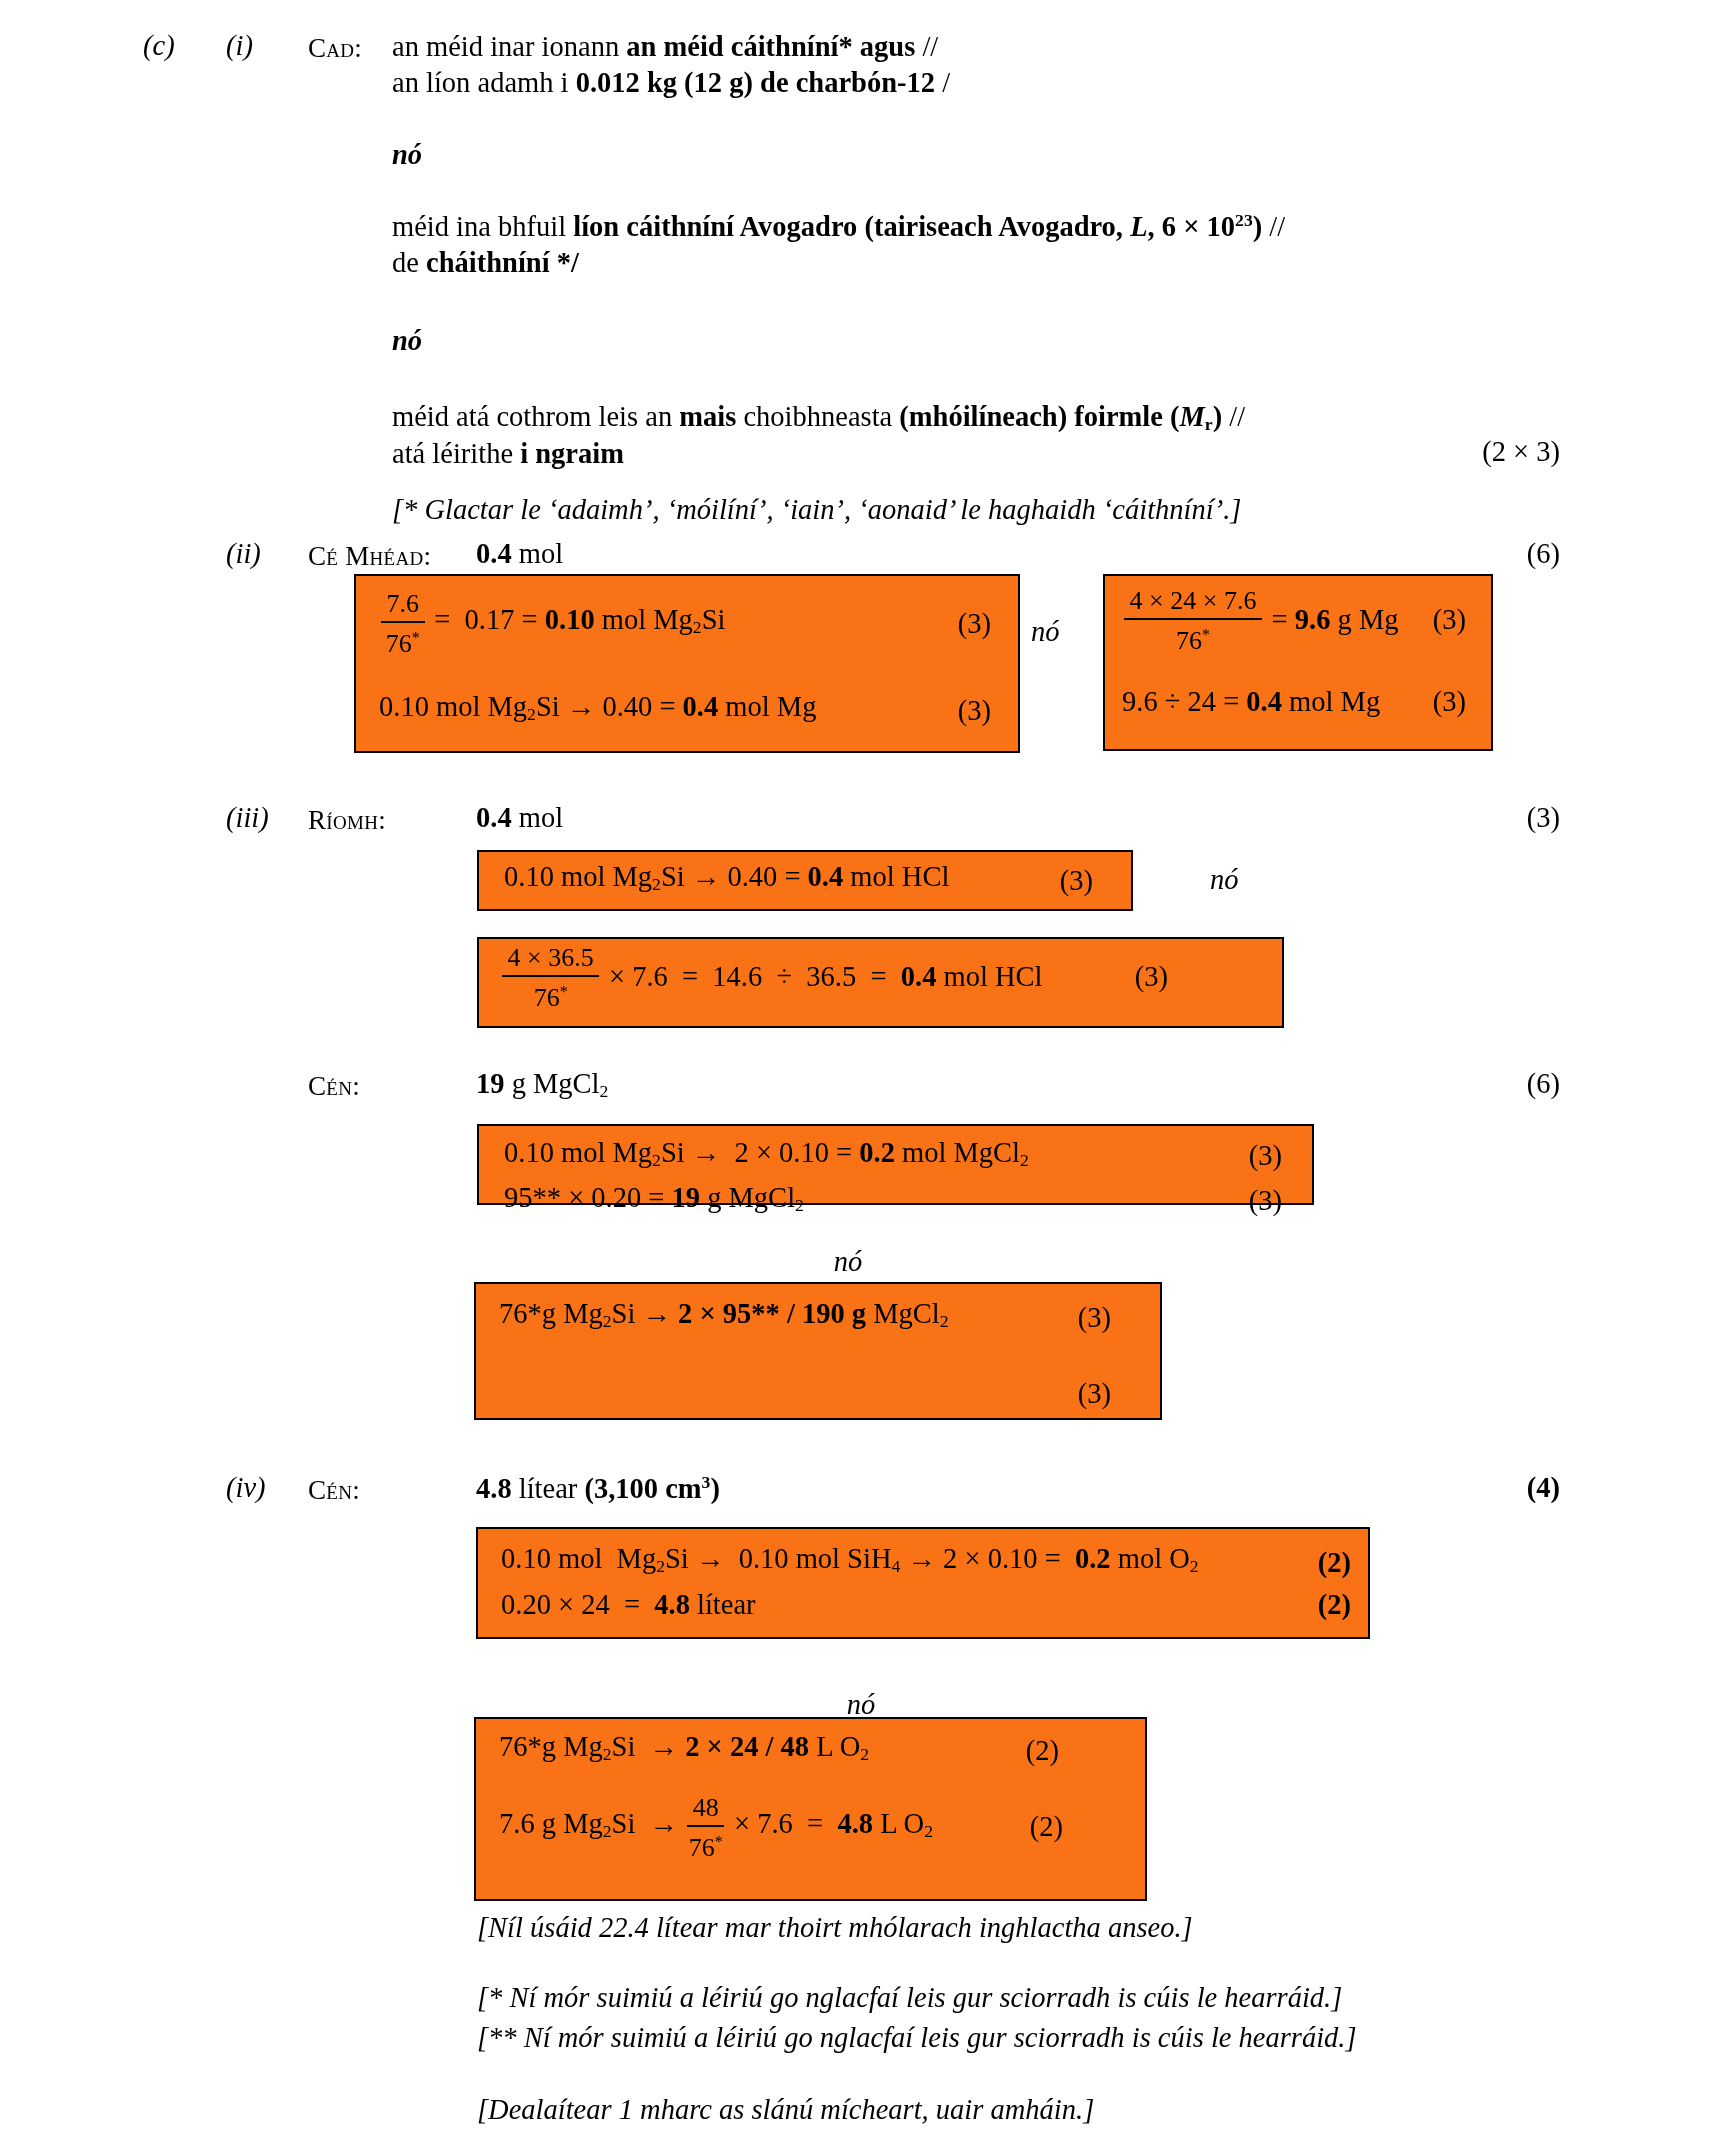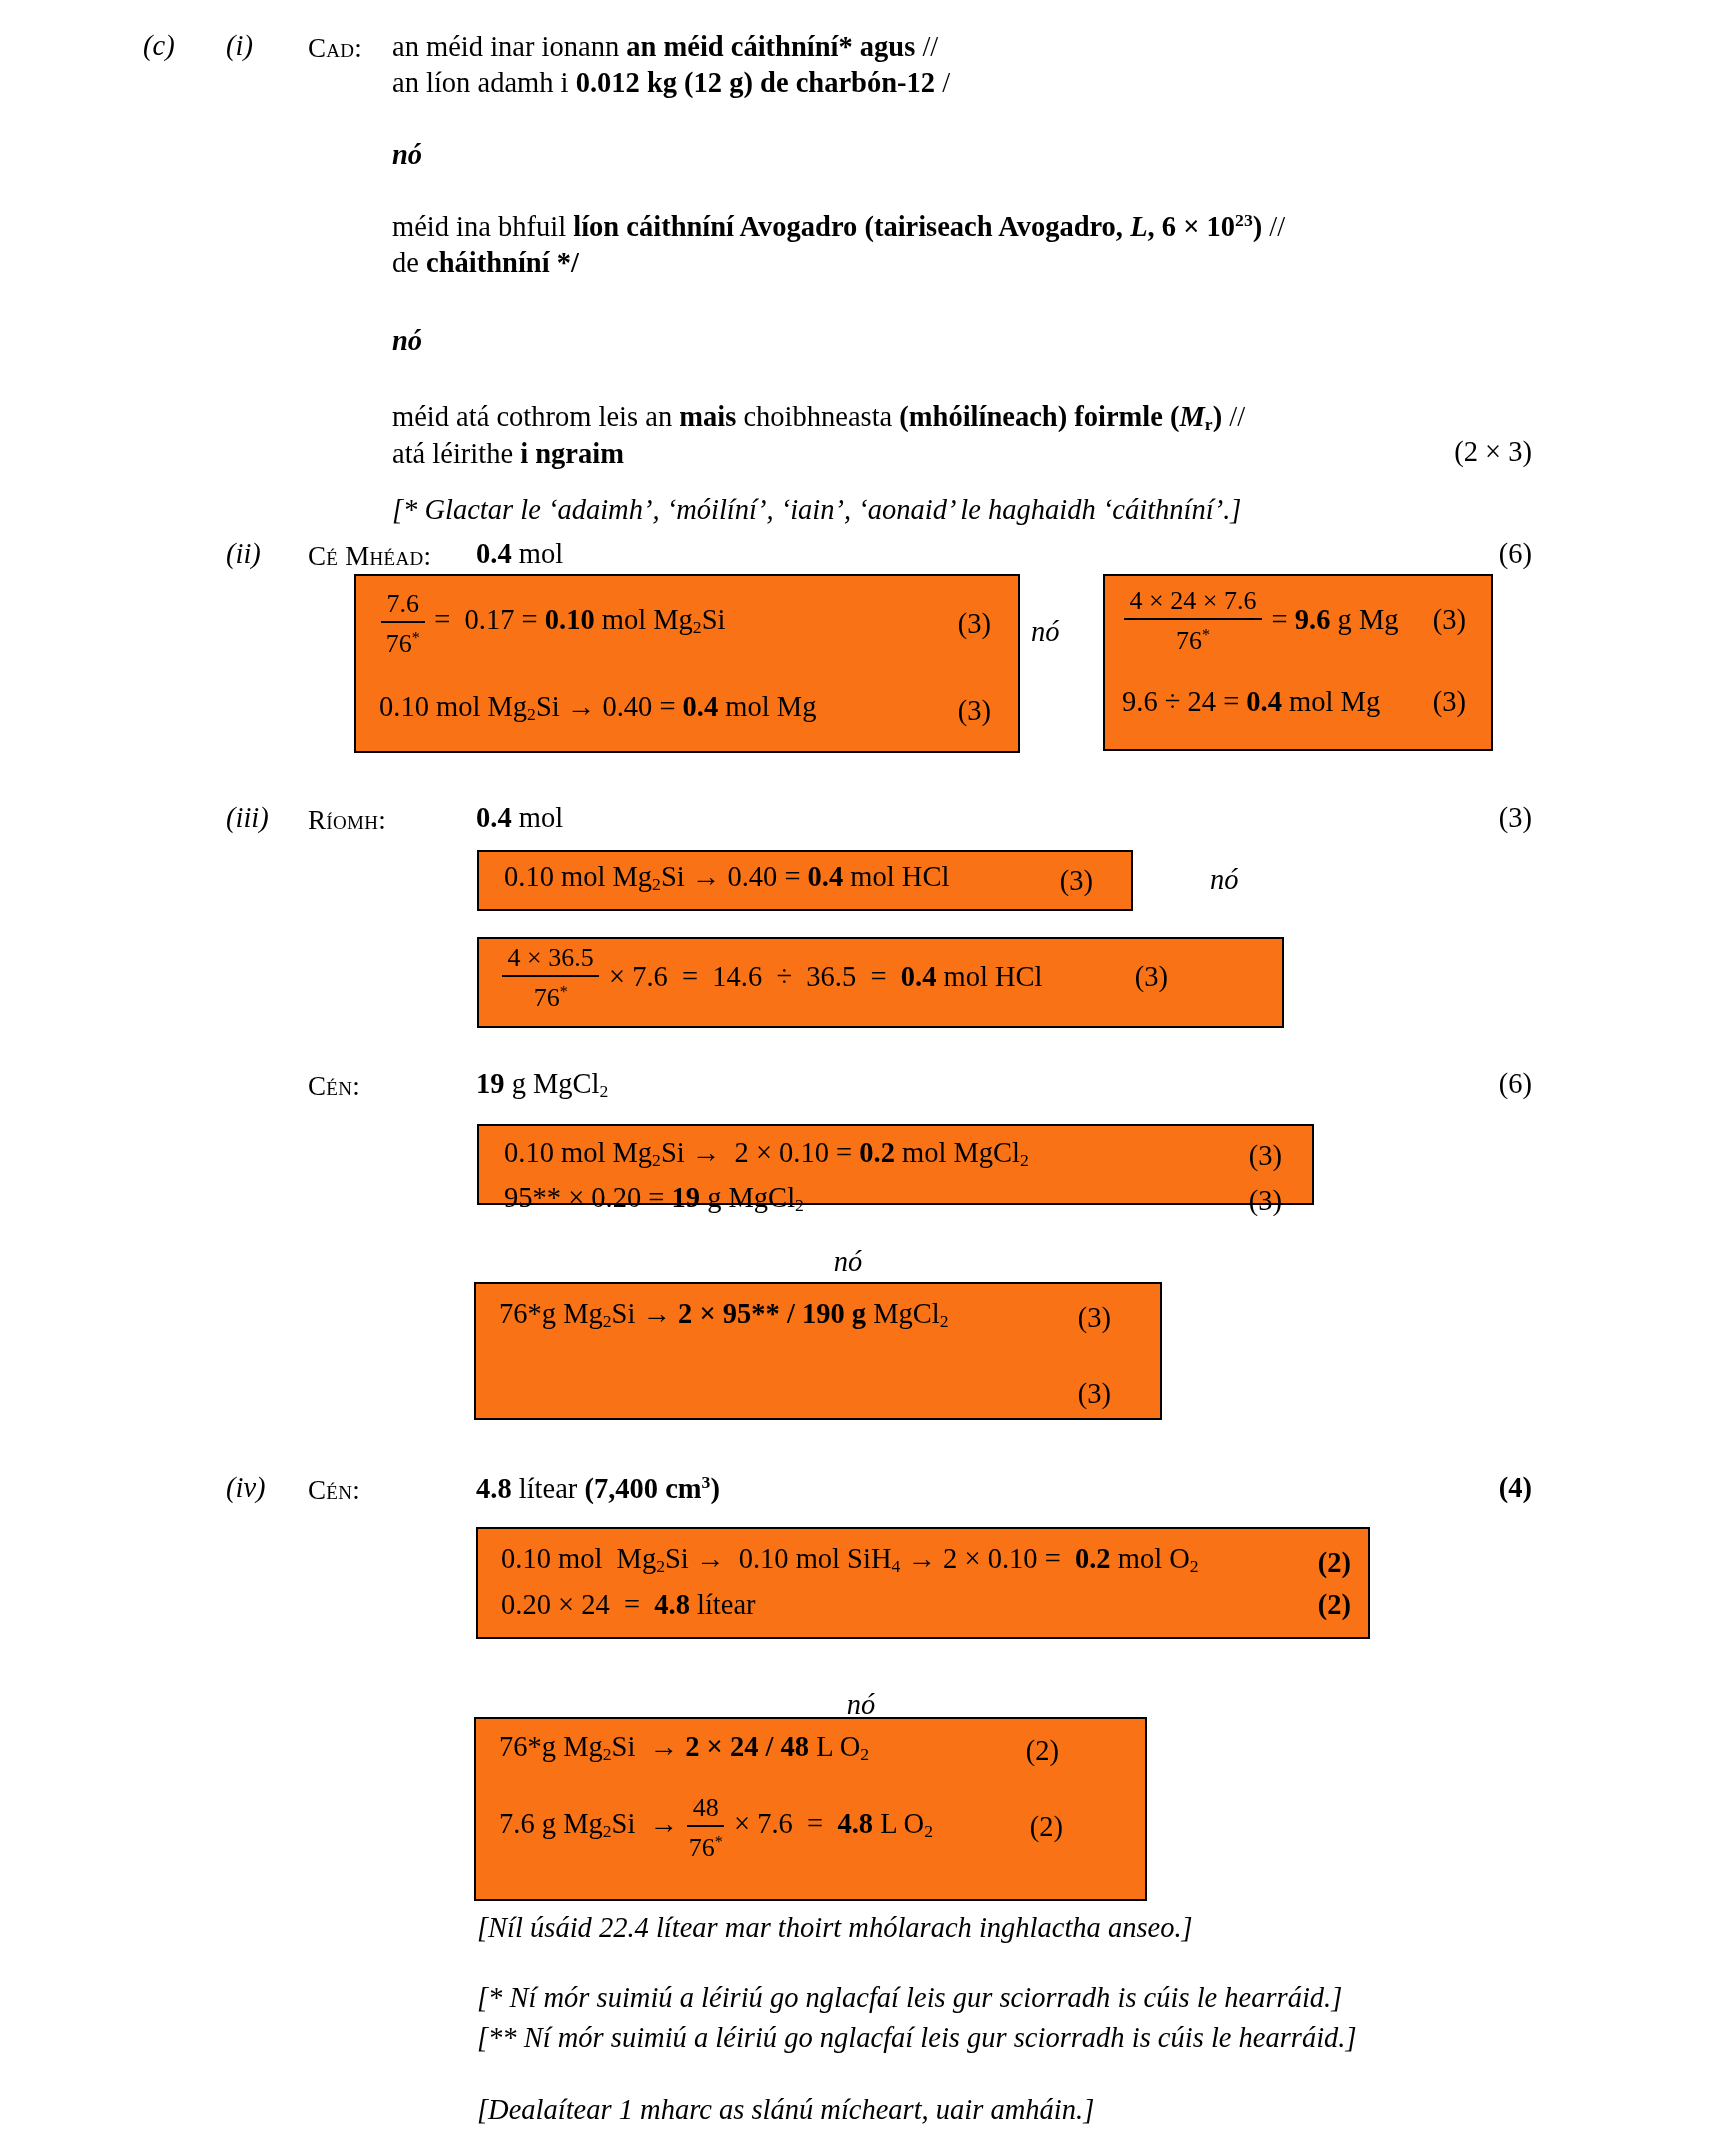--- a/index.html
+++ b/index.html
@@ -3,21 +3,21 @@
 <meta charset="utf-8">
 <style>
   html,body{margin:0;padding:0;background:#ffffff;}
   .page{position:relative;width:1729px;height:2147px;background:#fff;
         font-family:"Liberation Serif","DejaVu Serif",serif;font-size:28.5px;color:#000;overflow:hidden;}
   .abs{position:absolute;}
   .lbl{position:absolute;font-style:italic;white-space:pre;}
   .prompt{position:absolute;font-variant:small-caps;font-size:27px;letter-spacing:0.3px;white-space:pre;}
   .tl{position:absolute;left:392px;line-height:36px;white-space:pre;}
   .ans{position:absolute;left:476px;white-space:pre;}
-  .rmk{position:absolute;right:197px;white-space:pre;text-align:center;}
+  .rmk{position:absolute;right:169px;white-space:pre;text-align:center;}
   .or{position:absolute;font-style:italic;white-space:pre;}
   .orb{font-weight:bold;}
   .ctr{transform:translateX(-50%);}
   .box{position:absolute;border:2.9px solid #000;box-sizing:border-box;background:#f97316;}
   .bl{display:flex;align-items:center;line-height:34px;white-space:pre;}
   .mk{margin-left:auto;white-space:pre;}
   .frac{display:inline-flex;flex-direction:column;align-items:center;text-align:center;
         font-size:26px;line-height:1.12;margin:0 9.5px 0 1.9px;}
   .fnum{display:block;border-bottom:2.9px solid #000;padding:0 5.7px 2.9px;white-space:pre;}
   .fden{display:block;padding-top:6px;white-space:pre;}
@@ -132,21 +132,21 @@
       <span class="run"><span class="run">76*g Mg</span><span class="run s-sub">2</span><span class="run">Si → </span><span class="run s-b">2 × 95** / 190 g</span><span class="run"> MgCl</span><span class="run s-sub">2</span></span>
       <span class="mk">(3)</span>
     </div>
     <div class="bl" style="margin:38px 49px 0 23px">
       <span class="mk">(3)</span>
     </div>
   </div>
 
   <span class="lbl" style="left:226px;top:1472px">(iv)</span>
   <span class="prompt" style="left:308px;top:1475px">Cén:</span>
-  <div class="ans" style="top:1472px"><span class="run s-b">4.8</span><span class="run"> lítear </span><span class="run s-b">(7,400 cm</span><span class="run s-bsup">3</span><span class="run s-b">)</span></div>
+  <div class="ans" style="top:1472px"><span class="run s-b">4.8</span><span class="run"> lítear </span><span class="run s-b">(3,100 cm</span><span class="run s-bsup">3</span><span class="run s-b">)</span></div>
   <div class="rmk" style="top:1472px;font-weight:bold">(4)</div>
 
   <div class="box" style="left:476px;top:1527px;width:894px;height:112px">
     <div class="bl" style="margin:13.3px 17px 0 23px">
       <span class="run"><span class="run">0.10 mol  Mg</span><span class="run s-sub">2</span><span class="run">Si →  0.10 mol SiH</span><span class="run s-sub">4</span><span class="run"> → 2 × 0.10 =  </span><span class="run s-b">0.2</span><span class="run"> mol O</span><span class="run s-sub">2</span></span>
       <span class="mk" style="font-weight:bold">(2)</span>
     </div>
     <div class="bl" style="margin:3.8px 17px 0 23px">
       <span class="run"><span class="run">0.20 × 24  =  </span><span class="run s-b">4.8</span><span class="run"> lítear</span></span>
       <span class="mk" style="font-weight:bold">(2)</span>

